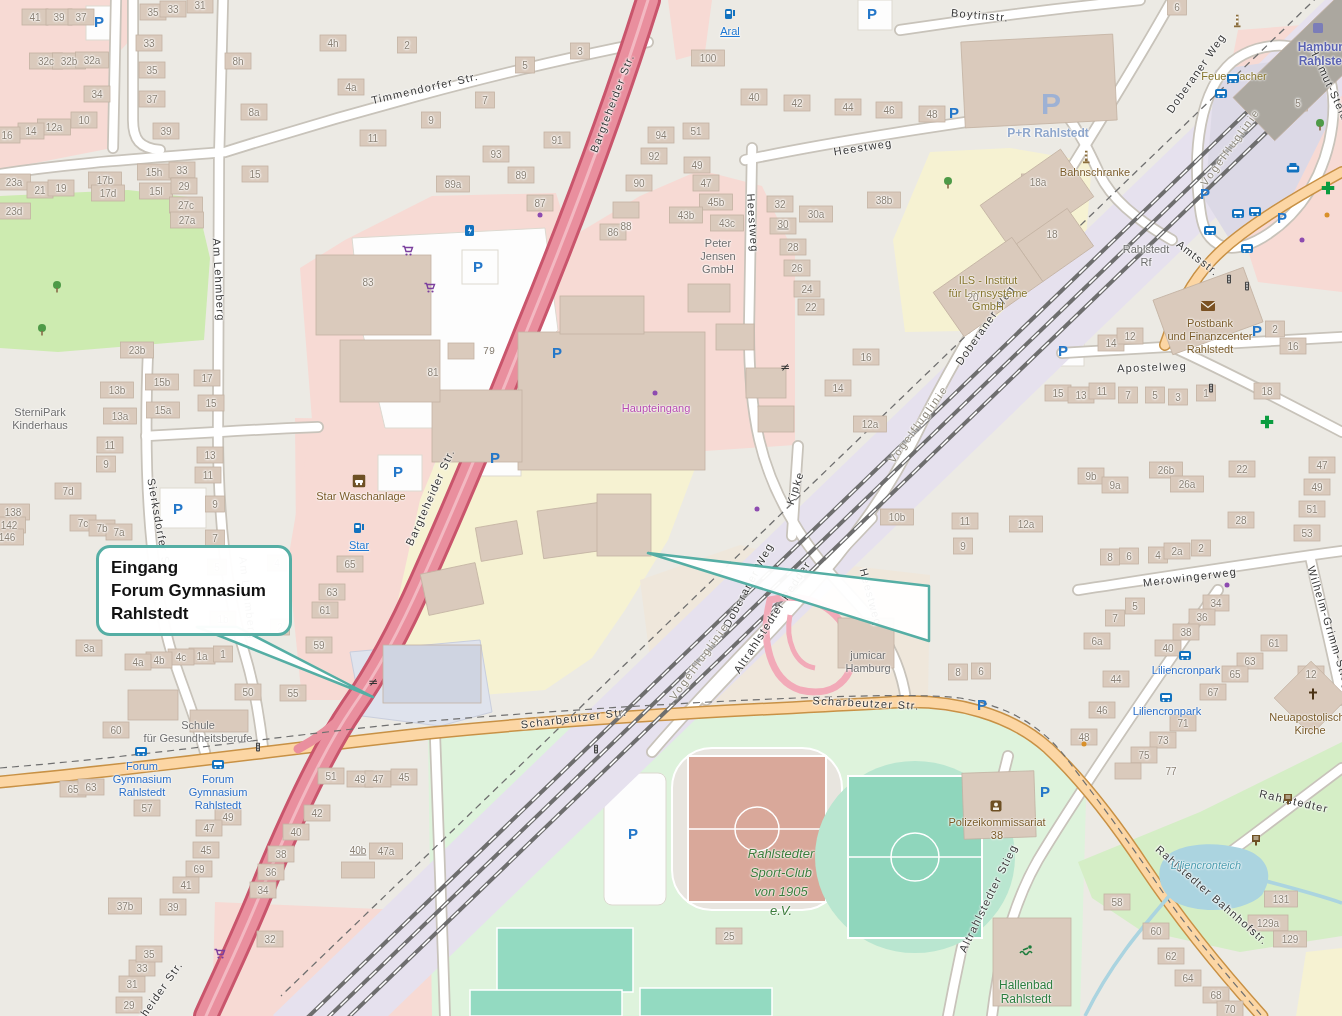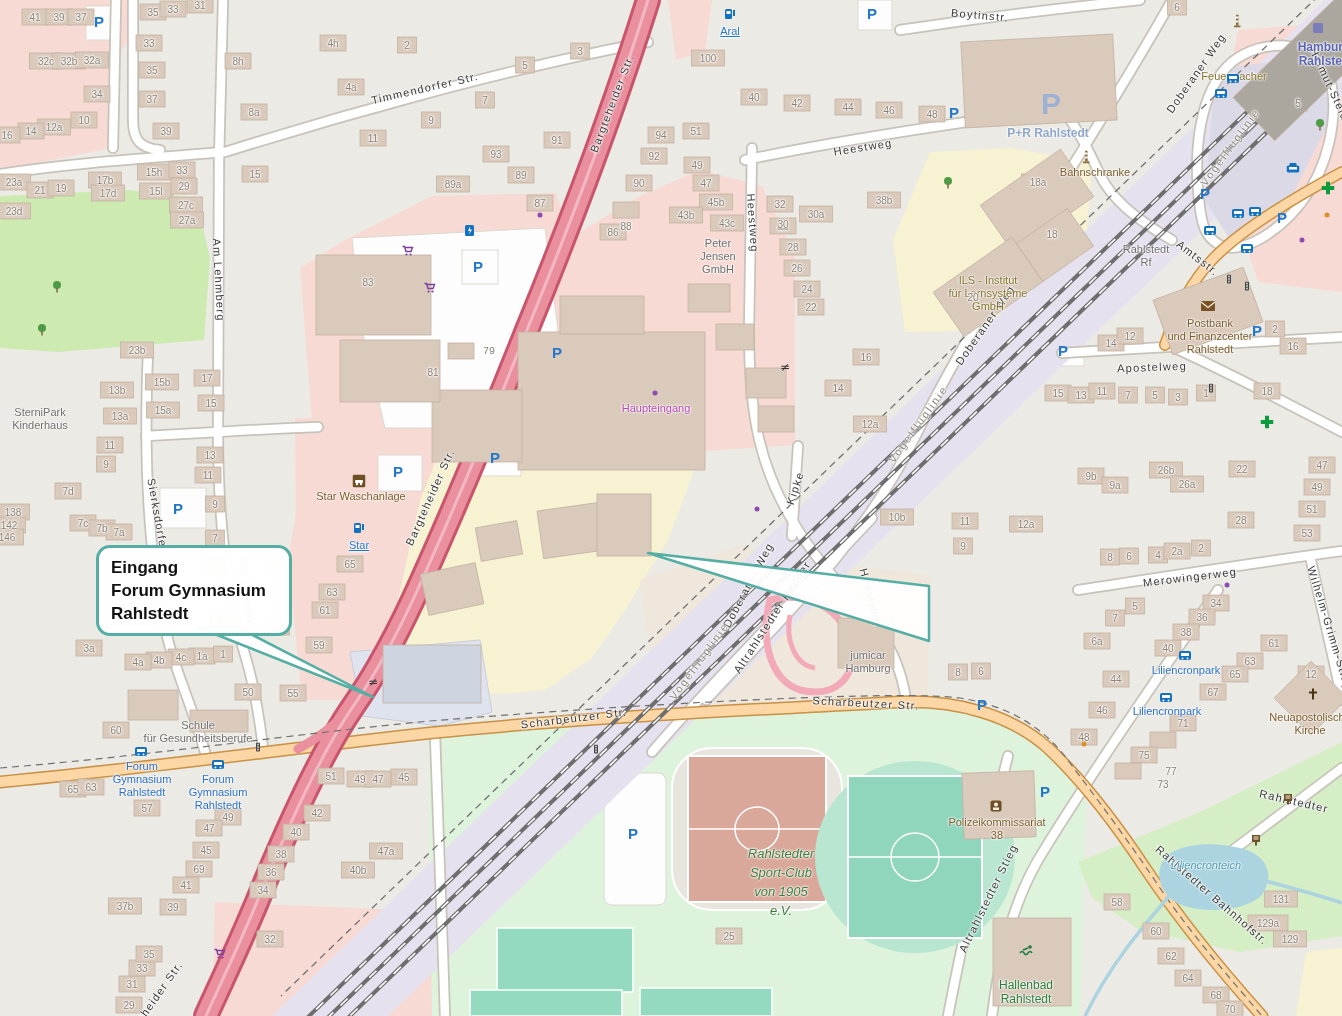--- a/index.html
+++ b/index.html
@@ -703,21 +703,21 @@
       <div class="lbl hnum" style="left: 331px; top: 776px;">51</div>
       <div class="lbl hnum" style="left: 360px; top: 779px;">49</div>
       <div class="lbl hnum" style="left: 378px; top: 779px;">47</div>
       <div class="lbl hnum" style="left: 404px; top: 777px;">45</div>
       <div class="lbl hnum" style="left: 317px; top: 813px;">42</div>
       <div class="lbl hnum" style="left: 296px; top: 832px;">40</div>
       <div class="lbl hnum" style="left: 281px; top: 854px;">38</div>
       <div class="lbl hnum" style="left: 271px; top: 872px;">36</div>
       <div class="lbl hnum" style="left: 263px; top: 890px;">34</div>
       <div class="lbl hnum" style="left: 386px; top: 851px;">47a</div>
-      <div class="lbl hnum" style="left: 358px; top: 870px;">40b</div>
+      <div class="lbl hnum" style="left: 358px; top: 850px; text-decoration: underline;">40b</div>
       <div class="lbl hnum" style="left: 129px; top: 1005px;">29</div>
       <div class="lbl hnum" style="left: 132px; top: 984px;">31</div>
       <div class="lbl hnum" style="left: 142px; top: 968px;">33</div>
       <div class="lbl hnum" style="left: 149px; top: 954px;">35</div>
       <div class="lbl hnum" style="left: 270px; top: 939px;">32</div>
       <div class="lbl hnum" style="left: 729px; top: 936px;">25</div>
       <div class="lbl hnum" style="left: 1117px; top: 902px;">58</div>
       <div class="lbl hnum" style="left: 1156px; top: 931px;">60</div>
       <div class="lbl hnum" style="left: 1171px; top: 956px;">62</div>
       <div class="lbl hnum" style="left: 1188px; top: 978px;">64</div>
@@ -729,21 +729,21 @@
       <div class="lbl hnum" style="left: 1168px; top: 648px;">40</div>
       <div class="lbl hnum" style="left: 1116px; top: 679px;">44</div>
       <div class="lbl hnum" style="left: 1102px; top: 710px;">46</div>
       <div class="lbl hnum" style="left: 1084px; top: 737px;">48</div>
       <div class="lbl hnum" style="left: 1274px; top: 643px;">61</div>
       <div class="lbl hnum" style="left: 1250px; top: 661px;">63</div>
       <div class="lbl hnum" style="left: 1235px; top: 674px;">65</div>
       <div class="lbl hnum" style="left: 1213px; top: 692px;">67</div>
       <div class="lbl hnum" style="left: 1311px; top: 674px;">12</div>
       <div class="lbl hnum" style="left: 1183px; top: 723px;">71</div>
-      <div class="lbl hnum" style="left: 1163px; top: 740px; margin-top: 44px;">73</div>
+      <div class="lbl hnum" style="left: 1163px; top: 740px;">73</div>
       <div class="lbl hnum" style="left: 1144px; top: 755px;">75</div>
       <div class="lbl hnum" style="left: 1128px; top: 771px; margin-left: 43px;">77</div>
       <div class="lbl hnum" style="left: 1110px; top: 557px;">8</div>
       <div class="lbl hnum" style="left: 1129px; top: 556px;">6</div>
       <div class="lbl hnum" style="left: 1158px; top: 555px;">4</div>
       <div class="lbl hnum" style="left: 1177px; top: 551px;">2a</div>
       <div class="lbl hnum" style="left: 1201px; top: 548px;">2</div>
       <div class="lbl hnum" style="left: 1135px; top: 606px;">5</div>
       <div class="lbl hnum" style="left: 1115px; top: 618px;">7</div>
       <div class="lbl hnum" style="left: 1216px; top: 603px;">34</div>

